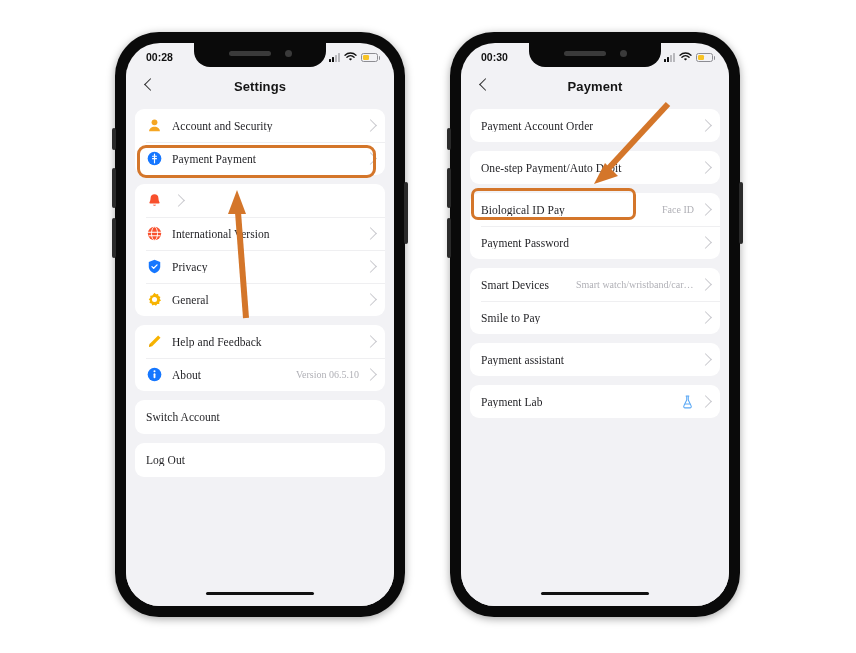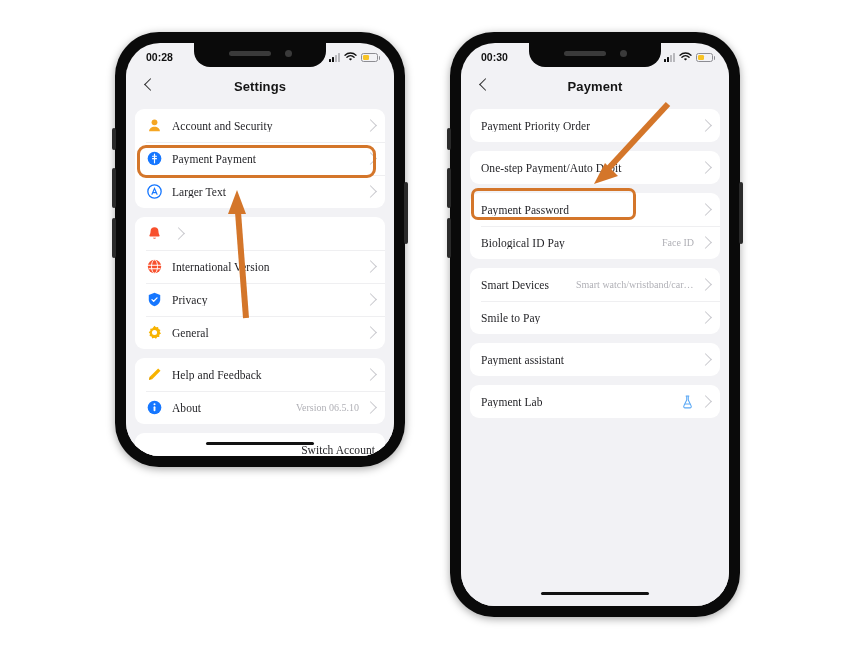--- a/index.html
+++ b/index.html
@@ -13,21 +13,21 @@
   }
   .stage{position:absolute;left:0;top:0;width:856px;height:653px;}
 
   
   .phone{
     position:absolute;
     background:#0a0a0a;
     border-radius:44px;
     box-shadow:0 2px 8px rgba(0,0,0,.35);
   }
-  .phone.p1{left:115px;top:32px;width:290px;height:435px;}
+  .phone.p1{left:115px;top:32px;width:290px;height:585px;}
   .phone.p2{left:450px;top:32px;width:290px;height:585px;}
 
   .screen{
     position:absolute;
     left:11px;top:11px;right:11px;bottom:11px;
     background:#f2f2f5;
     border-radius:34px;
     overflow:hidden;
   }
   
@@ -122,21 +122,21 @@
   .rowval{
     font-size:10px;color:#b0b0b6;margin-right:5px;white-space:nowrap;
     overflow:hidden;text-overflow:ellipsis;max-width:118px;text-align:right;
   }
   .chev{
     width:8px;height:8px;flex:0 0 8px;margin-left:2px;
     border-right:1.4px solid #c9c9ce;border-top:1.4px solid #c9c9ce;
     transform:rotate(45deg);
   }
   .centerrow{
-    justify-content:flex-end;height:34px;
+    justify-content:flex-start;height:34px;
   }
   .centerrow .rowlabel{flex:0 0 auto;text-align:center;font-size:11.5px;color:#262629;}
 
   
   .trailglyph{margin-right:5px;display:flex;align-items:center;}
 
   
   .homebar{
     position:absolute;left:50%;transform:translateX(-50%);bottom:11px;
     width:108px;height:3px;background:#111;border-radius:2px;z-index:5;
@@ -211,30 +211,20 @@
           <div class="row">
             <span class="ico">
               <svg width="15" height="15" viewBox="0 0 16 16">
                 <circle cx="8" cy="8" r="7.3" fill="#1677ff"></circle>
                 <path d="M8 3.4v9.2M5.9 5.6h4.2M5.9 8.2h4.2" stroke="#fff" stroke-width="1.25" stroke-linecap="round"></path>
               </svg>
             </span>
             <span class="rowlabel">Payment Payment</span>
             <span class="chev"></span>
           </div>
-          <div class="row">
-            <span class="ico">
-              <svg width="15" height="15" viewBox="0 0 16 16">
-                <circle cx="8" cy="8" r="7.1" fill="none" stroke="#1677ff" stroke-width="1.4"></circle>
-                <path d="M5.3 11 8 4.8 10.7 11M6.3 9.2h3.4" stroke="#1677ff" stroke-width="1.2" fill="none" stroke-linecap="round"></path>
-              </svg>
-            </span>
-            <span class="rowlabel">Larger Text</span>
-            <span class="chev"></span>
-          </div>
         </div>
 
         <div class="group">
           <div class="row">
             <span class="ico">
               <svg width="15" height="15" viewBox="0 0 16 16">
                 <path d="M8 1.4c-2.5 0-4.2 1.8-4.2 4.1 0 3.2-1.3 4-1.3 4.9 0 .5.4.8 1 .8h9c.6 0 1-.3 1-.8 0-.9-1.3-1.7-1.3-4.9 0-2.3-1.7-4.1-4.2-4.1z" fill="#f8502d"></path>
                 <path d="M6.3 12.4a1.8 1.8 0 0 0 3.4 0z" fill="#f8502d"></path>
               </svg>
             </span>
@@ -350,40 +340,40 @@
 
       <div class="navbar">
         <div class="backbtn"></div>
         <div class="navtitle">Payment</div>
       </div>
 
       <div class="content">
 
         <div class="group first">
           <div class="row noicon">
-            <span class="rowlabel">Payment Priority Order</span>
+            <span class="rowlabel">Payment Account Order</span>
             <span class="chev"></span>
           </div>
         </div>
 
         <div class="group">
           <div class="row noicon">
             <span class="rowlabel">One-step Payment/Auto Debit</span>
             <span class="chev"></span>
           </div>
         </div>
 
         <div class="group">
-          <div class="row noicon">
-            <span class="rowlabel">Payment Password</span>
-            <span class="chev"></span>
-          </div>
           <div class="row noicon">
             <span class="rowlabel">Biological ID Pay</span>
             <span class="rowval">Face ID</span>
+            <span class="chev"></span>
+          </div>
+          <div class="row noicon">
+            <span class="rowlabel">Payment Password</span>
             <span class="chev"></span>
           </div>
         </div>
 
         <div class="group">
           <div class="row noicon">
             <span class="rowlabel">Smart Devices</span>
             <span class="rowval">Smart watch/wristband/card,a...</span>
             <span class="chev"></span>
           </div>

